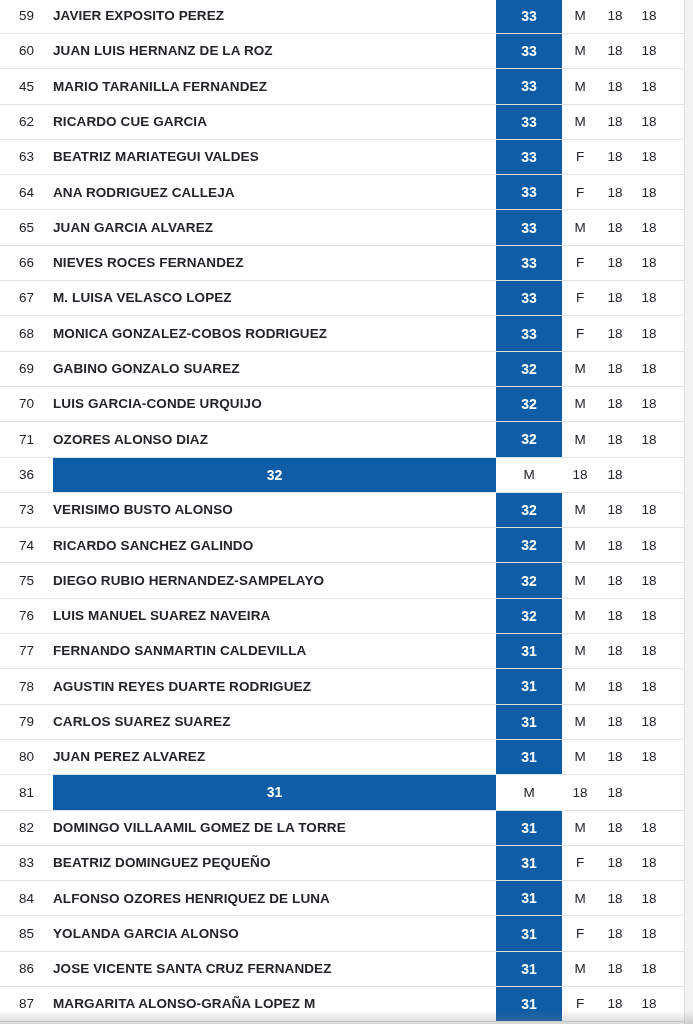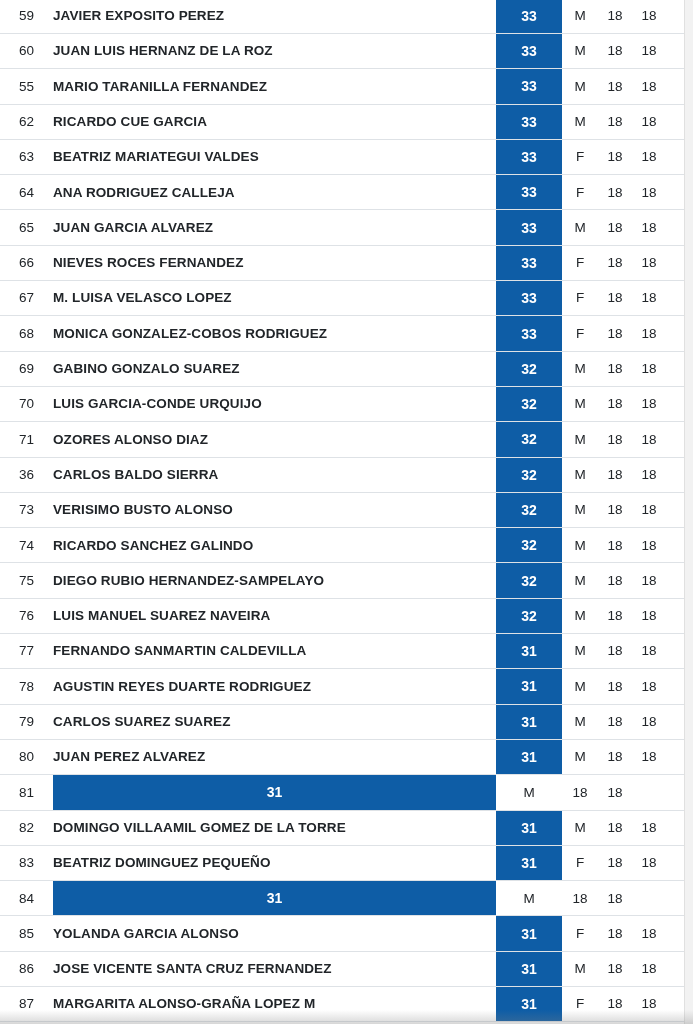--- a/index.html
+++ b/index.html
@@ -100,21 +100,21 @@
     <div class="cell rank">60</div>
     <div class="cell name">JUAN LUIS HERNANZ DE LA ROZ</div>
     <div class="cell score">33</div>
     <div class="cell gender">M</div>
     <div class="cell val1">18</div>
     <div class="cell val2">18</div>
     <div class="cell spacer"></div>
   </div>
 
   <div class="row">
-    <div class="cell rank">55</div>
+    <div class="cell rank">45</div>
     <div class="cell name">MARIO TARANILLA FERNANDEZ</div>
     <div class="cell score">33</div>
     <div class="cell gender">M</div>
     <div class="cell val1">18</div>
     <div class="cell val2">18</div>
     <div class="cell spacer"></div>
   </div>
 
   <div class="row">
     <div class="cell rank">62</div>
@@ -211,21 +211,20 @@
     <div class="cell name">OZORES ALONSO DIAZ</div>
     <div class="cell score">32</div>
     <div class="cell gender">M</div>
     <div class="cell val1">18</div>
     <div class="cell val2">18</div>
     <div class="cell spacer"></div>
   </div>
 
   <div class="row">
     <div class="cell rank">36</div>
-    <div class="cell name">CARLOS BALDO SIERRA</div>
     <div class="cell score">32</div>
     <div class="cell gender">M</div>
     <div class="cell val1">18</div>
     <div class="cell val2">18</div>
     <div class="cell spacer"></div>
   </div>
 
   <div class="row">
     <div class="cell rank">73</div>
     <div class="cell name">VERISIMO BUSTO ALONSO</div>
@@ -330,20 +329,21 @@
     <div class="cell name">BEATRIZ DOMINGUEZ PEQUEÑO</div>
     <div class="cell score">31</div>
     <div class="cell gender">F</div>
     <div class="cell val1">18</div>
     <div class="cell val2">18</div>
     <div class="cell spacer"></div>
   </div>
 
   <div class="row">
     <div class="cell rank">84</div>
+    <div class="cell name">ALFONSO OZORES HENRIQUEZ DE LUNA</div>
     <div class="cell score">31</div>
     <div class="cell gender">M</div>
     <div class="cell val1">18</div>
     <div class="cell val2">18</div>
     <div class="cell spacer"></div>
   </div>
 
   <div class="row">
     <div class="cell rank">85</div>
     <div class="cell name">YOLANDA GARCIA ALONSO</div>

